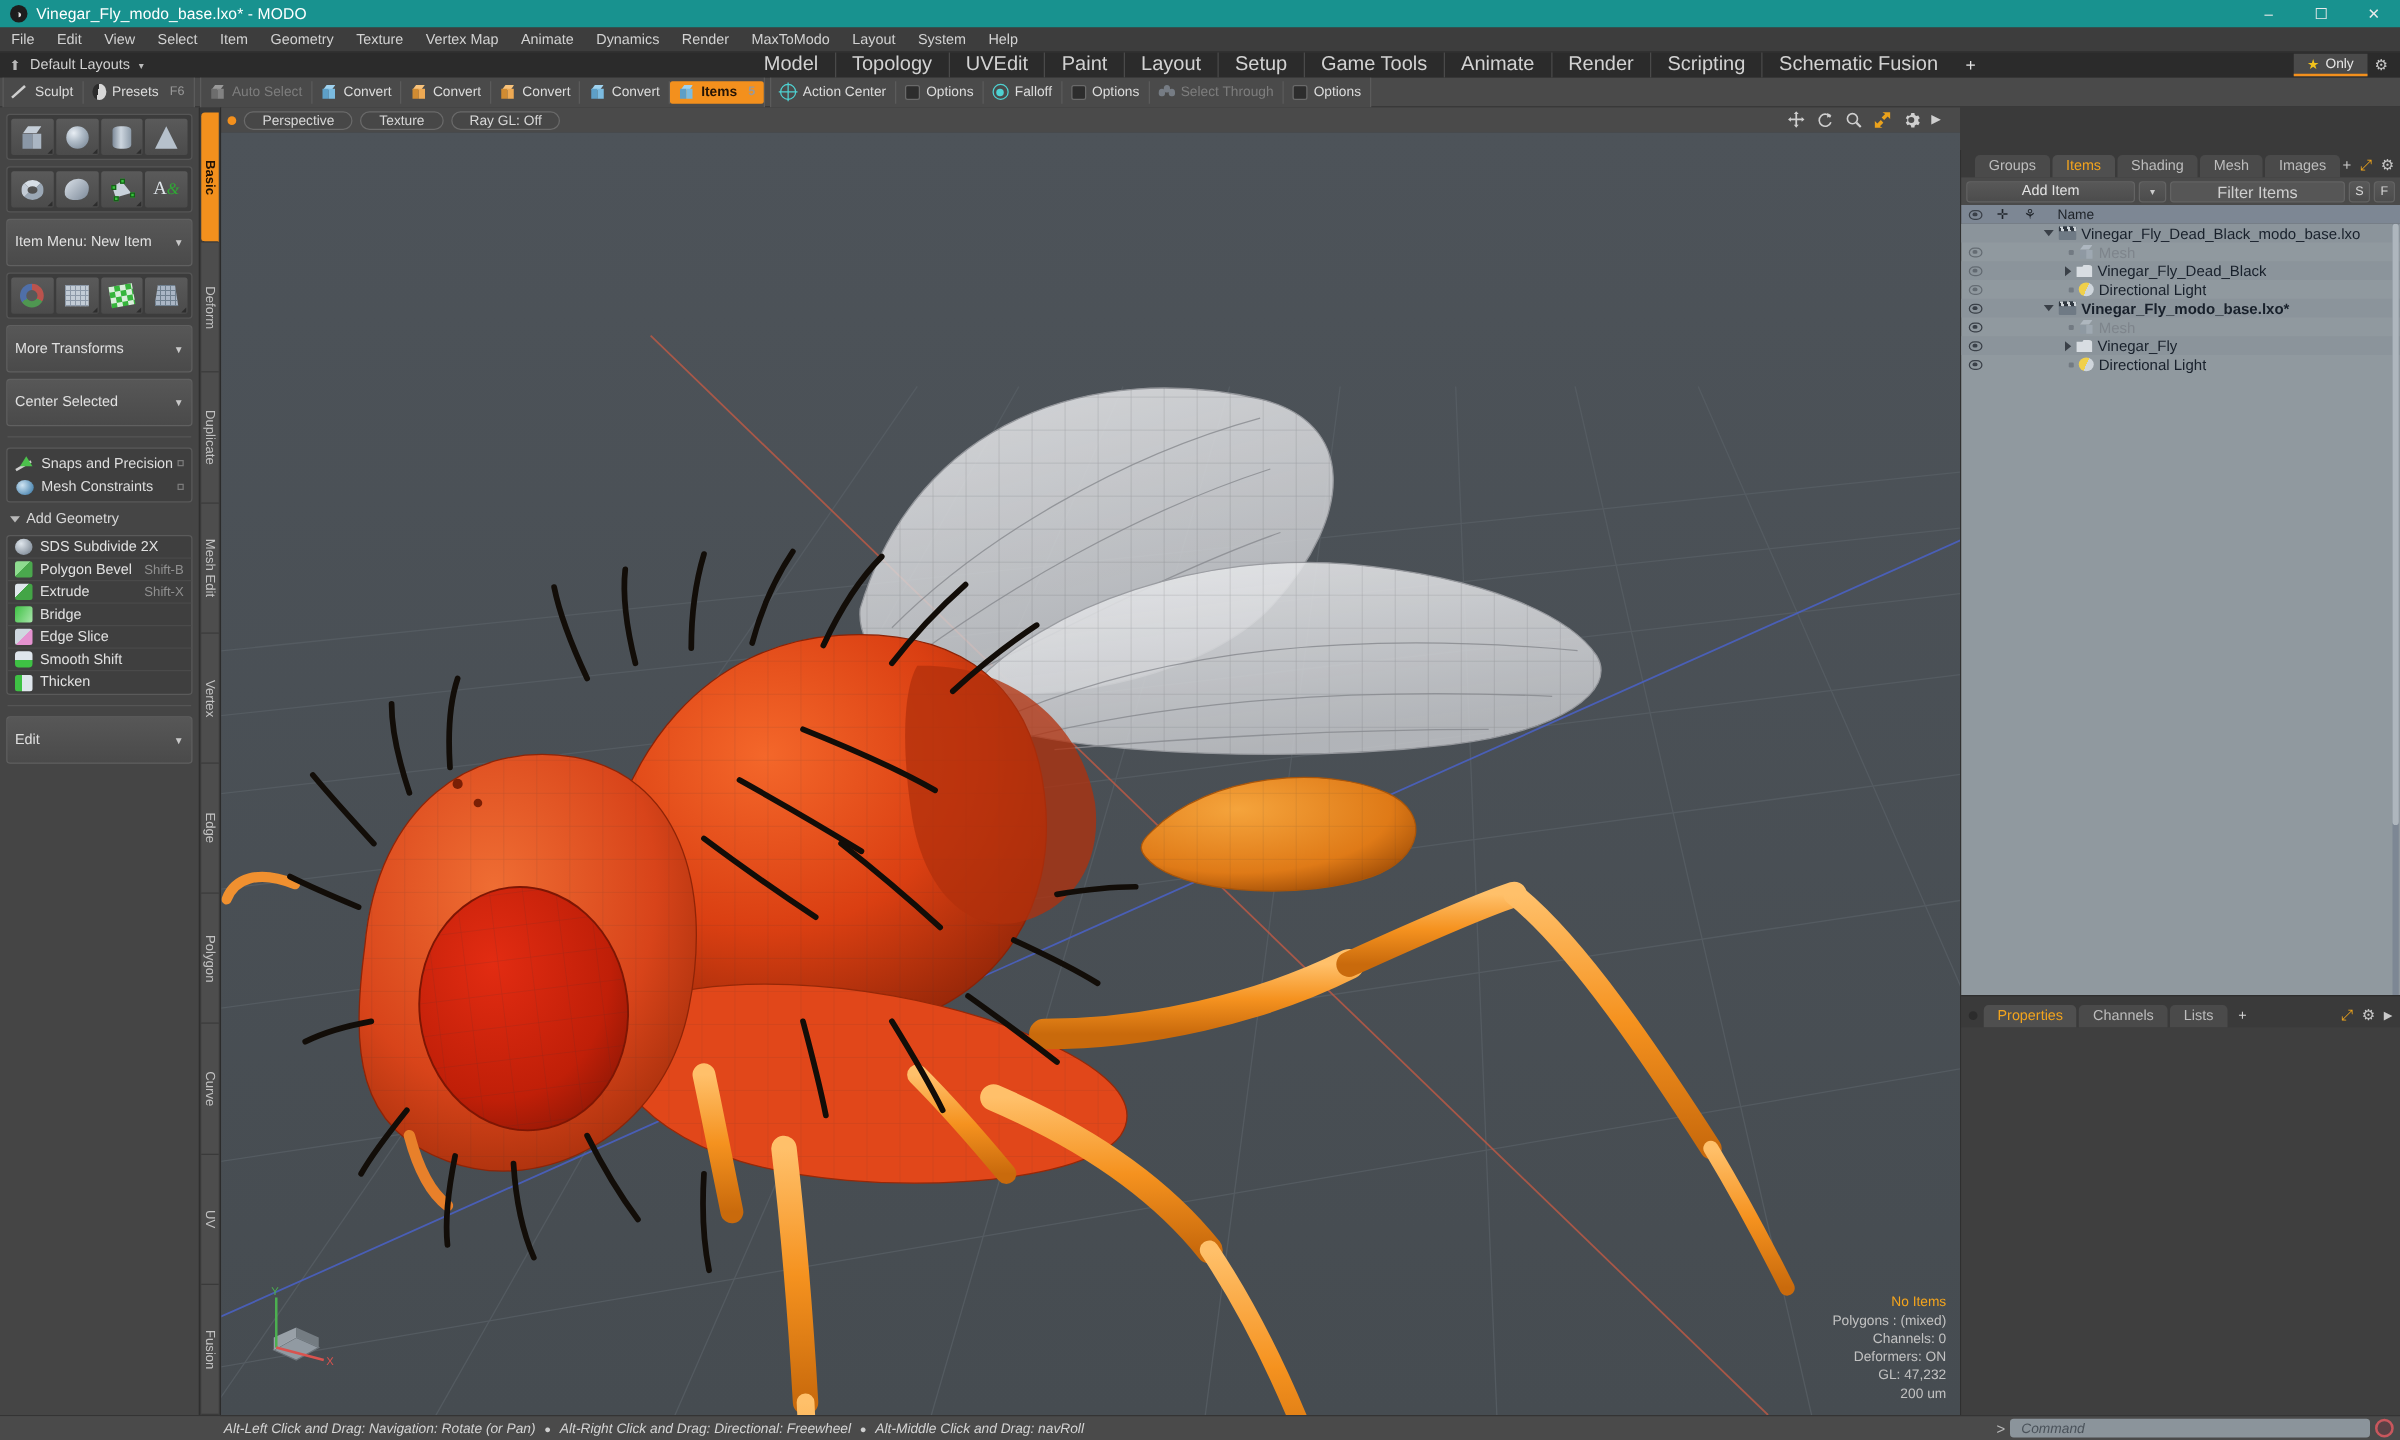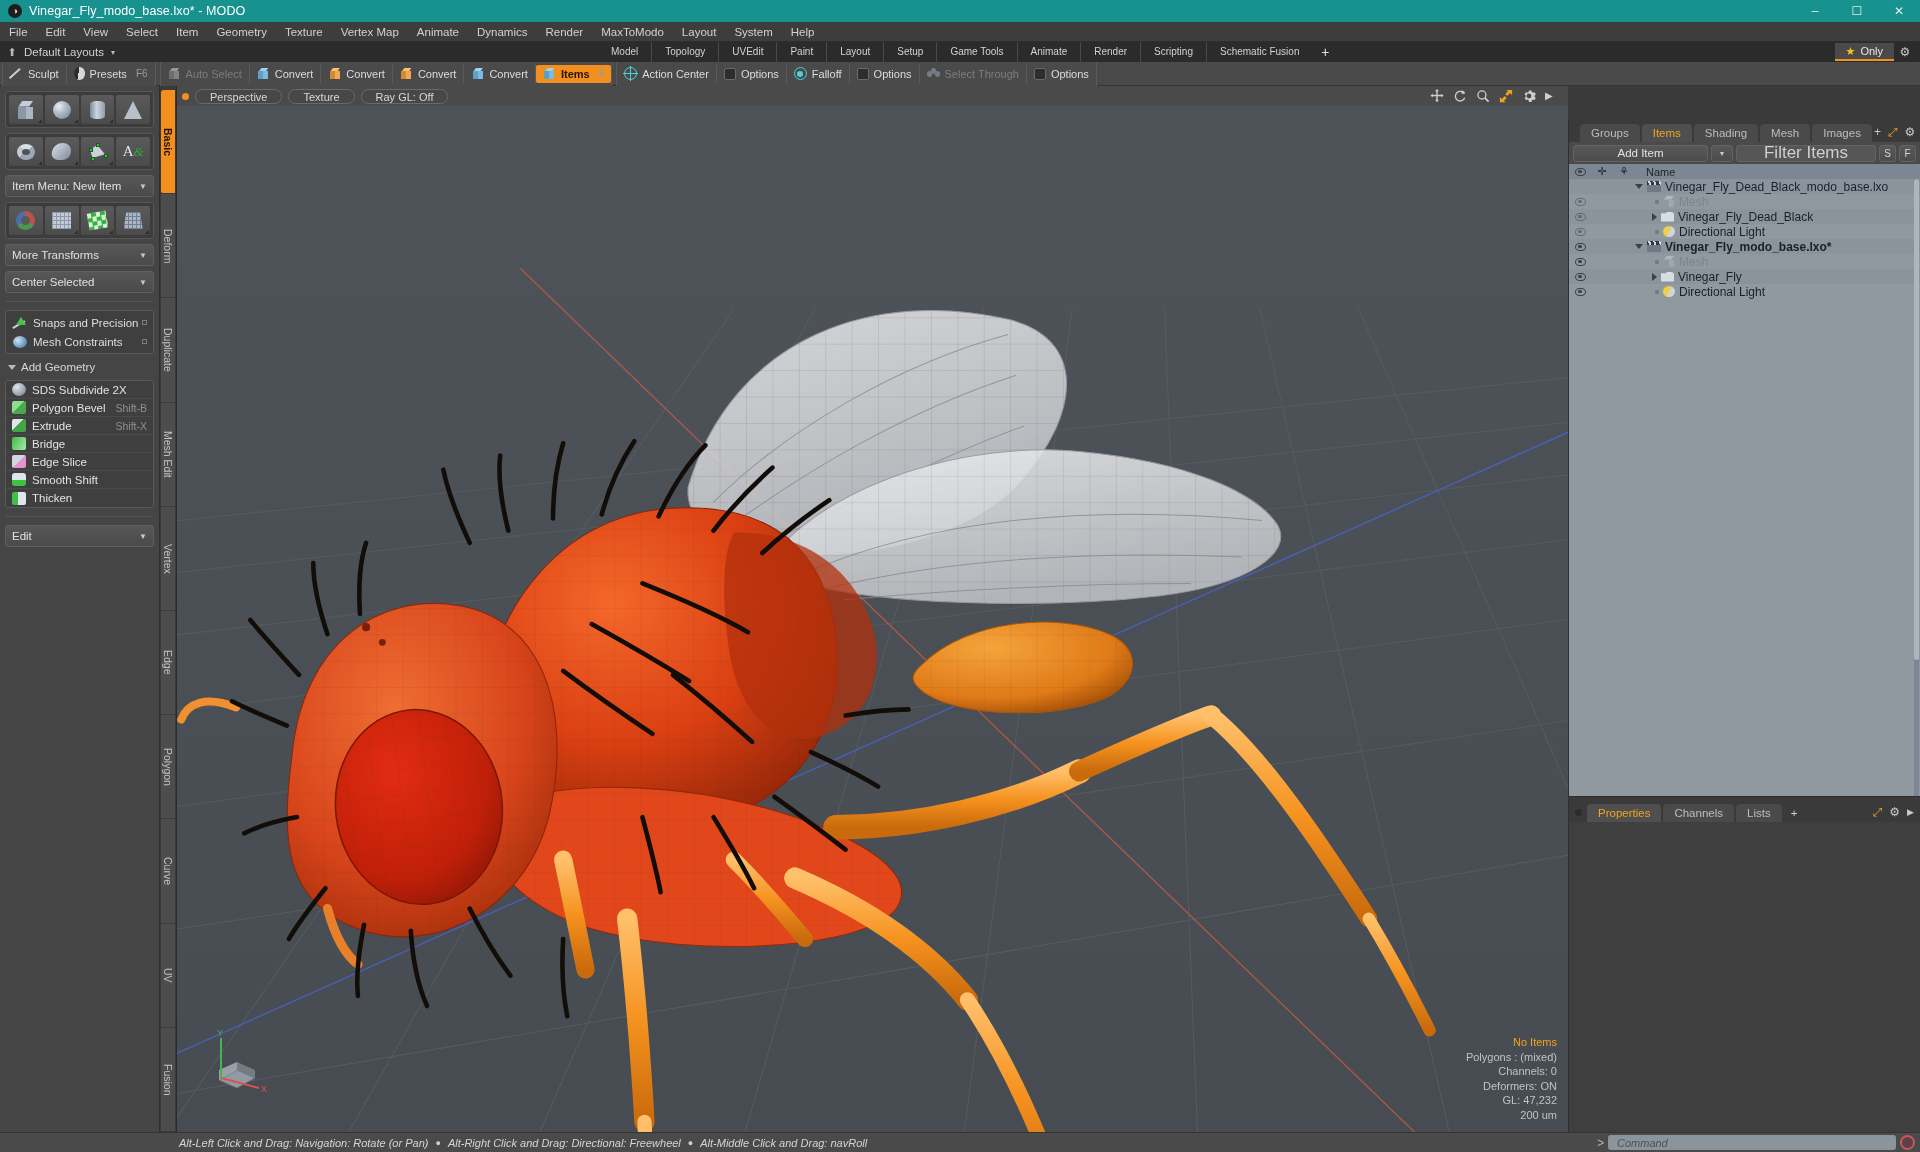--- a/index.html
+++ b/index.html
@@ -25,21 +25,21 @@
            border-bottom:1px solid #2e2e2e;}
   .menu-item{padding:0 9px;line-height:20px;font-size:11.5px;color:#d2d2d2;cursor:default;}
 
   
   .layoutbar{height:20px;background:#2b2b2b;display:flex;align-items:center;flex:0 0 20px;position:relative;}
   .lb-left{display:flex;align-items:center;padding-left:4px;}
   .lb-arrowico{width:16px;text-align:center;color:#b8b8b8;font-size:11px;}
   .lb-layouts{font-size:11.5px;color:#d0d0d0;padding:0 4px;}
   .lb-caret{font-size:8px;color:#bbb;margin-left:3px;}
   .lb-tabs{position:absolute;left:598px;display:flex;height:20px;}
-  .lb-tab{padding:0 13px;line-height:20px;font-size:10px;color:#d2d2d2;
+  .lb-tab{padding:0 13px;line-height:20px;font-size:16px;color:#d2d2d2;
           border-left:1px solid #4a4a4a;}
   .lb-tab:first-child{border-left:none;}
   .lb-plus{width:26px;line-height:20px;text-align:center;font-size:14px;color:#e2e2e2;}
   .lb-right{margin-left:auto;display:flex;align-items:center;height:20px;padding-right:4px;}
   .only-btn{display:flex;align-items:center;gap:5px;background:#4a4a4a;height:18px;padding:0 11px;
             border-bottom:2px solid #f3901d;font-size:11px;color:#e6e6e6;}
   .star{color:#f2c21c;font-size:11px;}
   .gear-sm{width:22px;text-align:center;color:#c9c9c9;font-size:12px;}
 
   
@@ -122,21 +122,21 @@
   .gridico{width:19px;height:17px;
            background:repeating-linear-gradient(0deg,#8d99a8 0 1px,transparent 1px 4px),
                       repeating-linear-gradient(90deg,#8d99a8 0 1px,transparent 1px 4px),#c3ccd6;}
   .checkico{width:19px;height:17px;transform:rotate(-10deg);
             background:repeating-conic-gradient(#36b53c 0 25%,#d9eedb 0 50%) 0 0/9px 9px;}
   .slopeico{width:19px;height:17px;background:#aab6c5;
             clip-path:polygon(14% 0,86% 0,100% 100%,0 100%);
             background-image:repeating-linear-gradient(0deg,#70808f 0 1px,transparent 1px 4px),
                              repeating-linear-gradient(90deg,#70808f 0 1px,transparent 1px 4px);}
 
-  .dropdown{height:22px;background:linear-gradient(#575757,#4a4a4a);border:1px solid #606060;
+  .dropdown{height:38px;background:linear-gradient(#575757,#4a4a4a);border:1px solid #606060;
             border-radius:3px;display:flex;align-items:center;padding:0 6px;font-size:11.5px;color:#e0e0e0;}
   .dropdown .dcar{margin-left:auto;font-size:8px;color:#c9c9c9;}
   .divline{height:1px;background:#555;margin:3px 1px;}
   .rowbtn{height:19px;display:flex;align-items:center;gap:6px;padding:0 5px;font-size:11.5px;color:#dedede;position:relative;}
   .rowbtn .sq{position:absolute;right:4px;width:5px;height:5px;border:1px solid #7b7b7b;}
   .panelbox{background:#3f3f3f;border:1px solid #5a5a5a;border-radius:3px;padding:2px;}
   .snapico{width:14px;height:12px;position:relative;}
   .snapico:before{content:'';position:absolute;left:0;bottom:0;width:14px;height:1.5px;background:#cfcfcf;transform:rotate(-30deg);transform-origin:left bottom;}
   .snapico:after{content:'';position:absolute;right:1px;top:0;width:0;height:0;
                  border-left:5px solid transparent;border-right:5px solid transparent;border-bottom:8px solid #4cc24c;}
@@ -187,21 +187,21 @@
   .rtab{height:18px;padding:0 11px;line-height:18px;font-size:11.5px;color:#bdbdbd;background:#4a4a4a;
         border-radius:4px 4px 0 0;margin-right:2px;}
   .rtab.active{background:#4f4f4f;color:#f3a41d;}
   .rt-icons{margin-left:auto;display:flex;align-items:center;gap:7px;padding:0 6px 3px 0;color:#c9c9c9;font-size:12px;}
   .rbar{height:20px;display:flex;align-items:center;gap:3px;padding:2px 4px;background:#4a4a4a;flex:0 0 22px;}
   .additem{flex:0 0 135px;height:17px;background:linear-gradient(#585858,#4c4c4c);border:1px solid #636363;
            border-radius:3px;display:flex;align-items:center;justify-content:center;font-size:11.5px;color:#e2e2e2;}
   .addcar{width:22px;height:17px;background:linear-gradient(#585858,#4c4c4c);border:1px solid #636363;
           border-radius:3px;display:flex;align-items:center;justify-content:center;font-size:8px;color:#ccc;}
   .filterbox{flex:1;height:17px;background:#565656;border:1px solid #636363;border-radius:3px;
-             display:flex;align-items:center;justify-content:center;font-size:17px;color:#cfcfcf;}
+             display:flex;align-items:center;justify-content:center;font-size:13px;color:#cfcfcf;}
   .sqbtn{width:17px;height:17px;background:linear-gradient(#585858,#4c4c4c);border:1px solid #636363;
          border-radius:3px;display:flex;align-items:center;justify-content:center;font-size:10px;color:#d6d6d6;}
   .listhead{height:15px;display:flex;align-items:center;background:#7d8794;font-size:11px;color:#1e2329;flex:0 0 15px;}
   .lh-eye{width:22px;display:flex;align-items:center;justify-content:center;}
   .lh-c{width:22px;display:flex;align-items:center;justify-content:center;font-size:11px;}
   .lh-name{padding-left:11px;}
   .itemlist{flex:1;background:#90999f;overflow:hidden;position:relative;}
   .ilrow{height:15px;display:flex;align-items:center;font-size:12px;color:#18202b;}
   .ilrow.alt{background:#8b949b;}
   .ilrow .eye{width:22px;display:flex;align-items:center;justify-content:center;}

